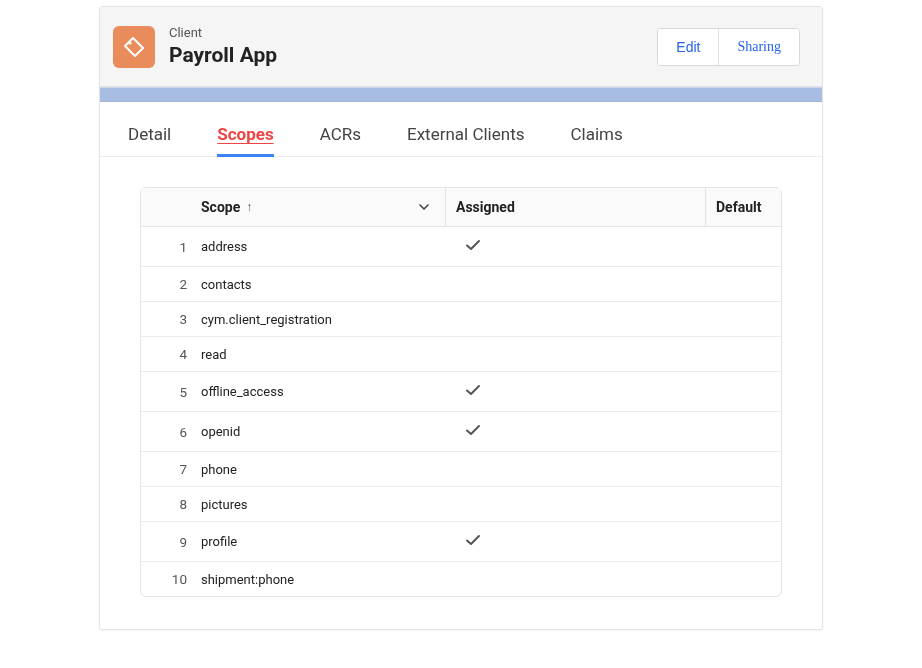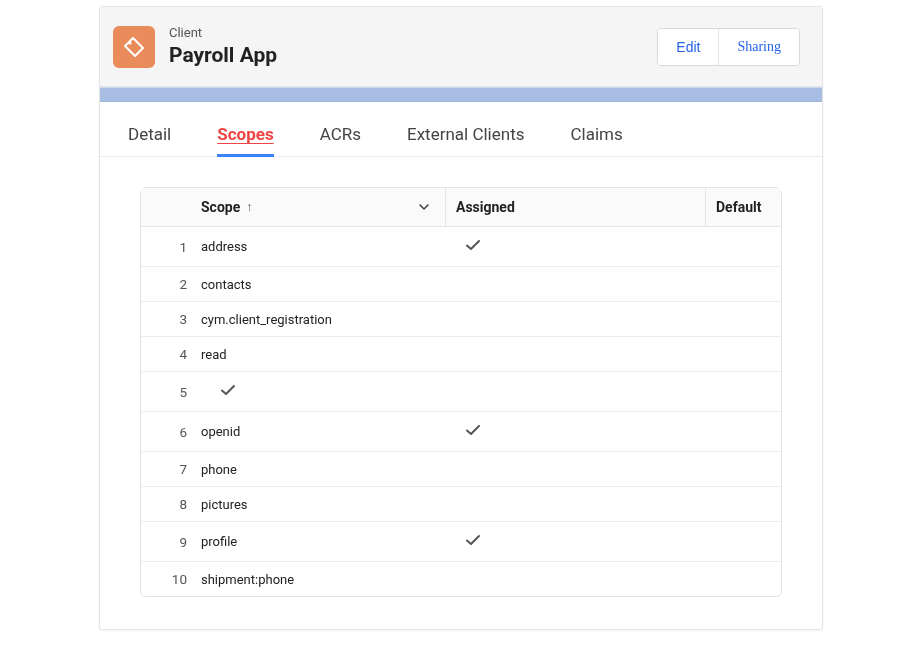--- a/index.html
+++ b/index.html
@@ -229,20 +229,21 @@
             <div class="cell cell-default"></div>
           </div>
           <div class="row">
             <div class="cell cell-idx">4</div>
             <div class="cell cell-scope">read</div>
             <div class="cell cell-assigned"></div>
             <div class="cell cell-default"></div>
           </div>
           <div class="row">
             <div class="cell cell-idx">5</div>
+            <div class="cell cell-scope">offline_access</div>
             <div class="cell cell-assigned"><span class="check">
                 <svg width="18" height="18" viewBox="0 0 18 18">
                   <path d="M3 9.5 L7 13 L15 5" stroke="#555" stroke-width="2" fill="none" stroke-linecap="round" stroke-linejoin="round"></path>
                 </svg>
               </span></div>
             <div class="cell cell-default"></div>
           </div>
           <div class="row">
             <div class="cell cell-idx">6</div>
             <div class="cell cell-scope">openid</div>

